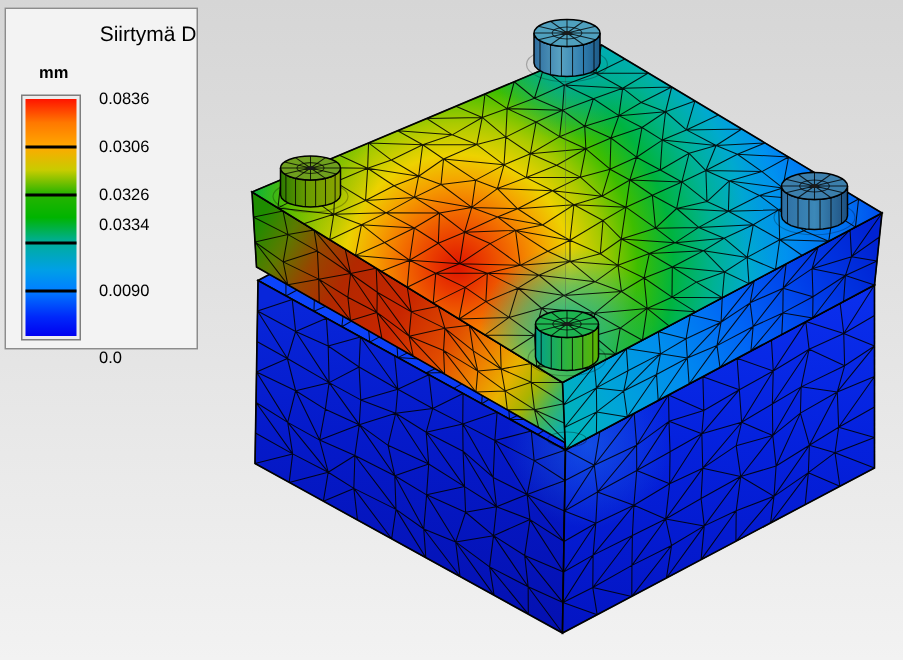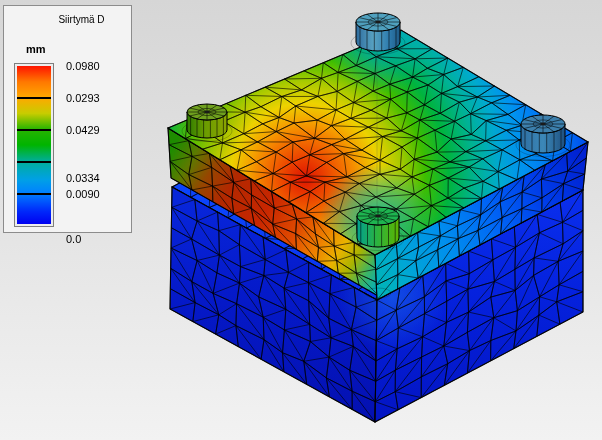--- a/index.html
+++ b/index.html
@@ -7,35 +7,35 @@
     position:relative;width:602px;height:440px;overflow:hidden;
     background:linear-gradient(180deg,#D6D6D6 0%,#E3E3E3 48%,#F2F2F2 100%);
     font-family:"Liberation Sans", sans-serif;
   }
   #scene{position:absolute;left:0;top:0;}
   
   .legend{
     position:absolute;left:3px;top:5px;width:129px;height:228px;
     background:#F3F3F3;border:1px solid #8C8C8C;box-sizing:border-box;
   }
-  .legend-title{position:absolute;top:8px;left:0;right:0;text-align:center;
-    font-size:10px;color:#000;padding-left:28px;}
+  .legend-title{position:absolute;top:8px;left:0;right:0;text-align:right;
+    font-size:14px;color:#000;padding-left:28px;}
   .legend-unit{position:absolute;top:37px;left:22px;font-size:11px;color:#000;font-weight:bold;}
   .colorbar-frame{
     position:absolute;left:10px;top:57px;width:40px;height:164px;
     border:1px solid #7E7E7E;background:#EDEDED;box-sizing:border-box;
   }
   .colorbar{position:absolute;left:2px;top:2px;right:2px;bottom:2px;}
   .tick{position:absolute;left:2px;right:2px;height:2px;background:#000;}
   .tick.t1{top:33px}.tick.t2{top:65px}.tick.t3{top:97px}.tick.t4{top:129px}
   .legend-label{
     position:absolute;left:62px;font-size:11px;color:#000;
     transform:translateY(-50%);white-space:nowrap;
   }
-  .l0{top:60px}.l1{top:92px}.l2{top:124px}.l3{top:172px}.l4{top:188px}.l5{top:233px}
+  .l0{top:60px}.l1{top:92px}.l2{top:124px}.l3{top:144px}.l4{top:188px}.l5{top:233px}
 </style>
 </head>
 <body>
 
 <div class="screen">
 
   <svg id="scene" width="602" height="440" viewBox="0 0 602 440">
     <defs>
 
       <radialGradient id="gPlateTop" gradientUnits="userSpaceOnUse" cx="305" cy="178" r="300">
@@ -214,20 +214,20 @@
   <div class="legend">
     <div class="legend-title">Siirtymä D</div>
     <div class="legend-unit">mm</div>
     <div class="colorbar-frame">
       <div class="colorbar" id="colorbar" style="background: linear-gradient(rgb(255, 20, 0) 0%, rgb(255, 120, 0) 10%, rgb(255, 168, 0) 20%, rgb(200, 204, 0) 30%, rgb(40, 180, 0) 40%, rgb(0, 180, 0) 50%, rgb(0, 174, 150) 60%, rgb(0, 160, 230) 72%, rgb(0, 130, 255) 80%, rgb(0, 40, 250) 92%, rgb(0, 0, 240) 100%);"></div>
       <div class="tick t1"></div>
       <div class="tick t2"></div>
       <div class="tick t3"></div>
       <div class="tick t4"></div>
     </div>
-    <div class="legend-label l0">0.0980</div>
-    <div class="legend-label l1">0.0293</div>
-    <div class="legend-label l2">0.0429</div>
+    <div class="legend-label l0">0.0836</div>
+    <div class="legend-label l1">0.0306</div>
+    <div class="legend-label l2">0.0326</div>
     <div class="legend-label l3">0.0334</div>
     <div class="legend-label l4">0.0090</div>
     <div class="legend-label l5">0.0</div>
   </div>
 </div>
 
 </body></html>

